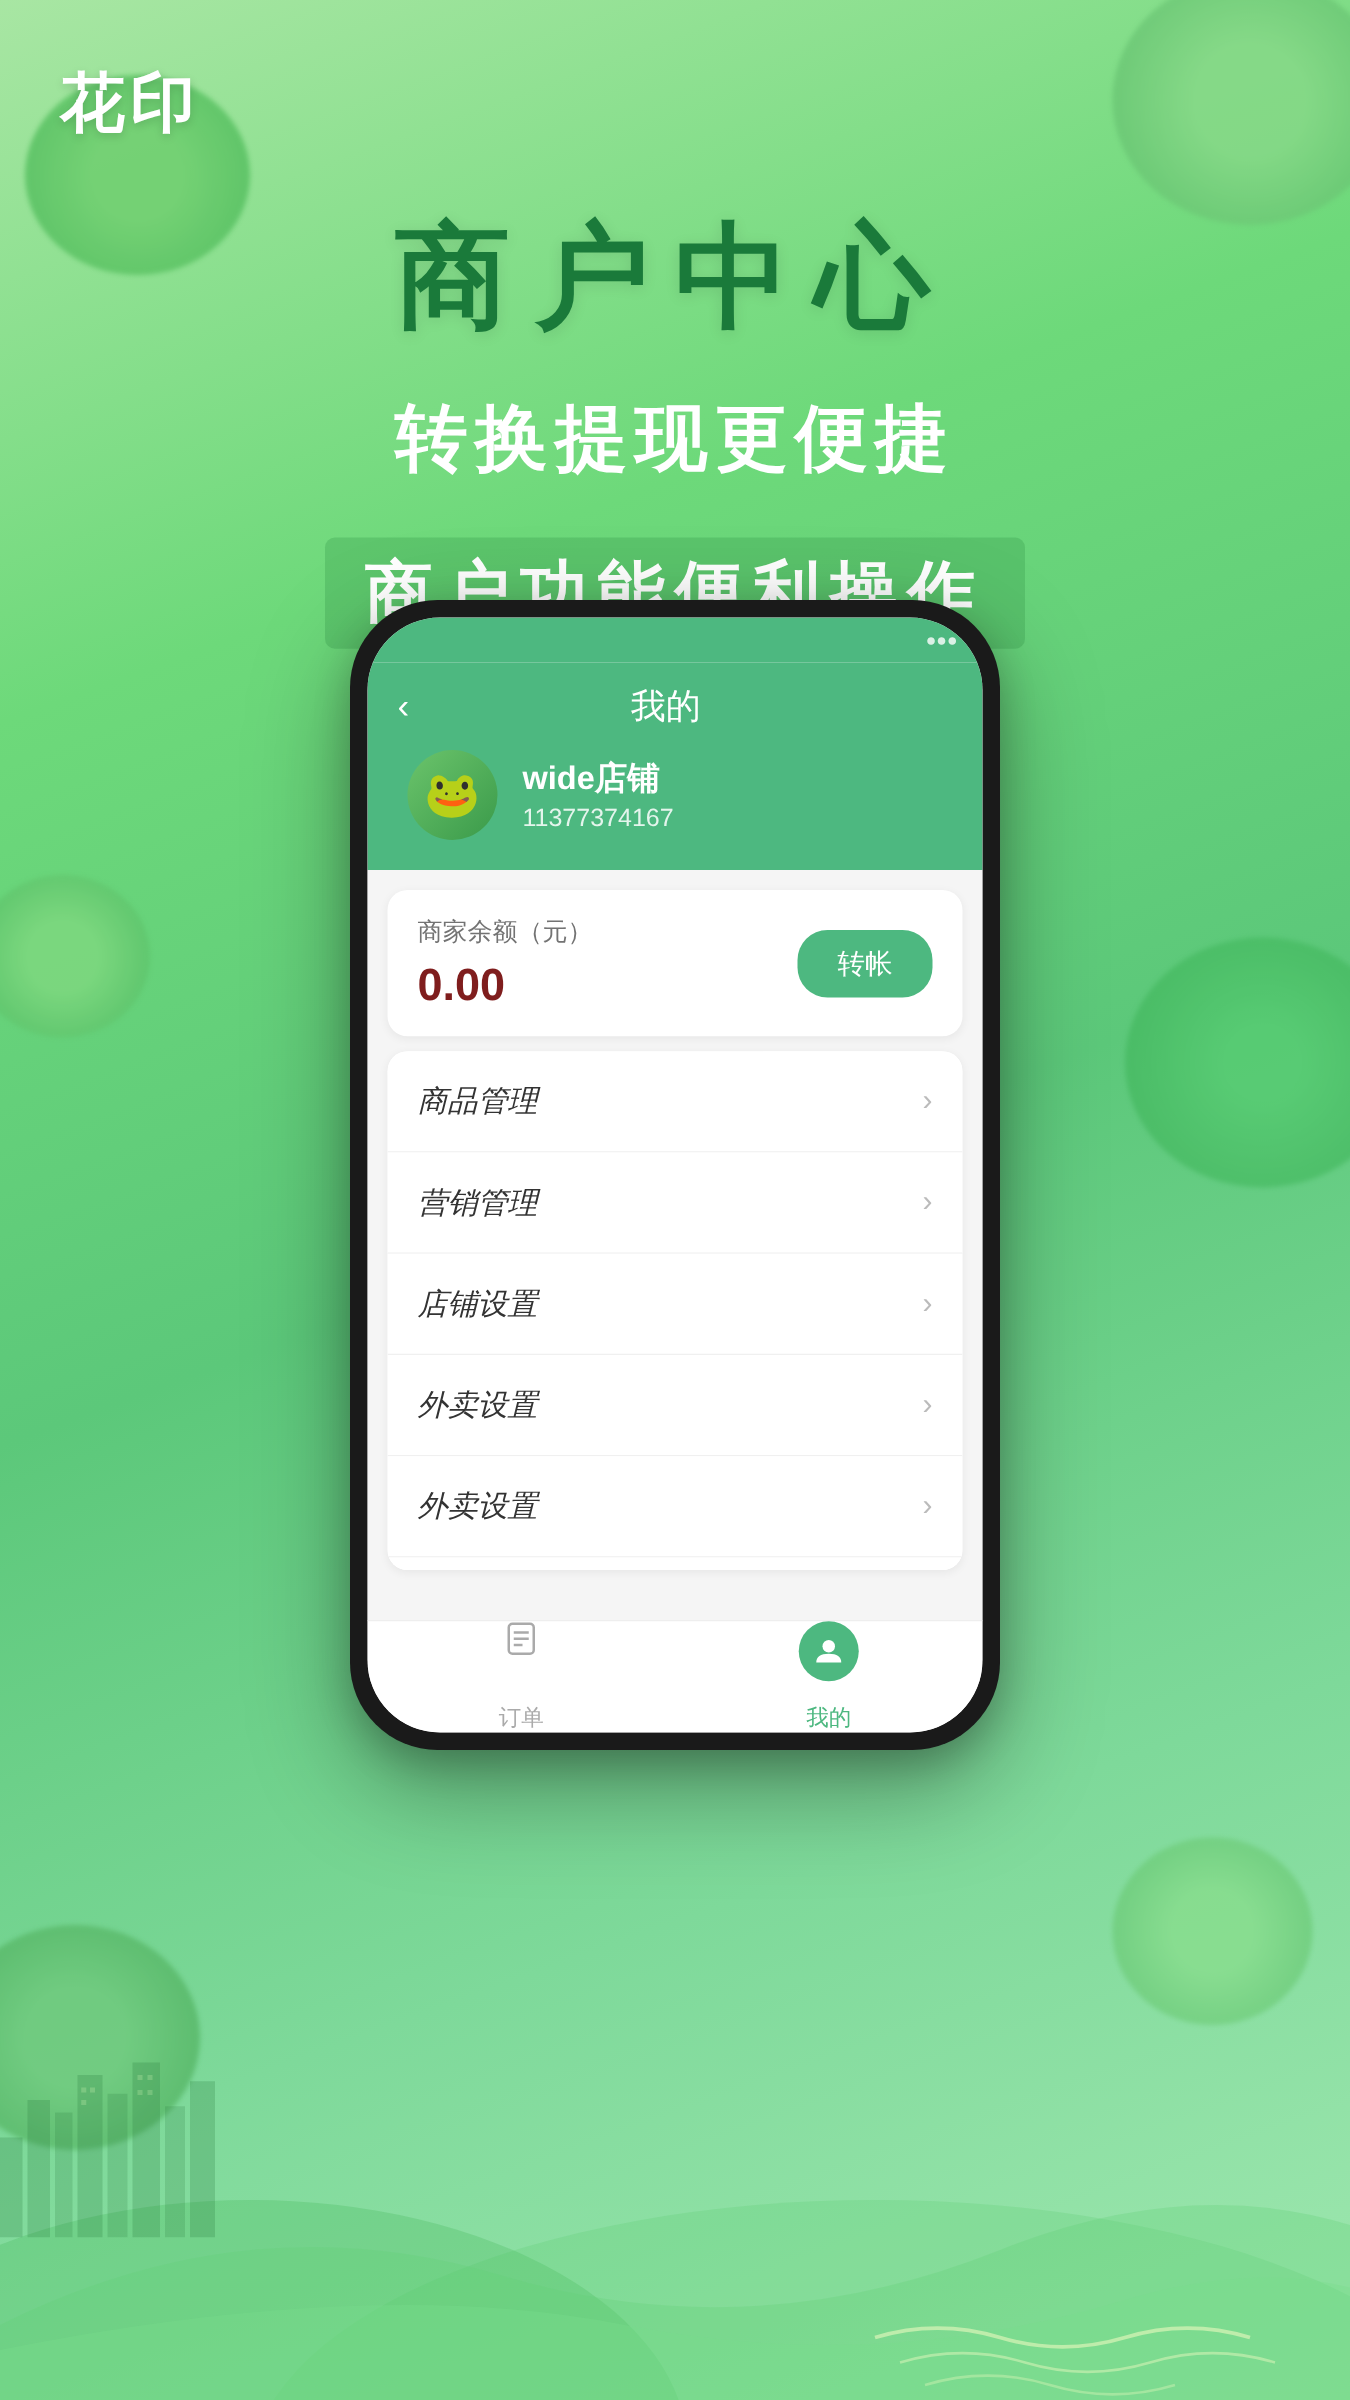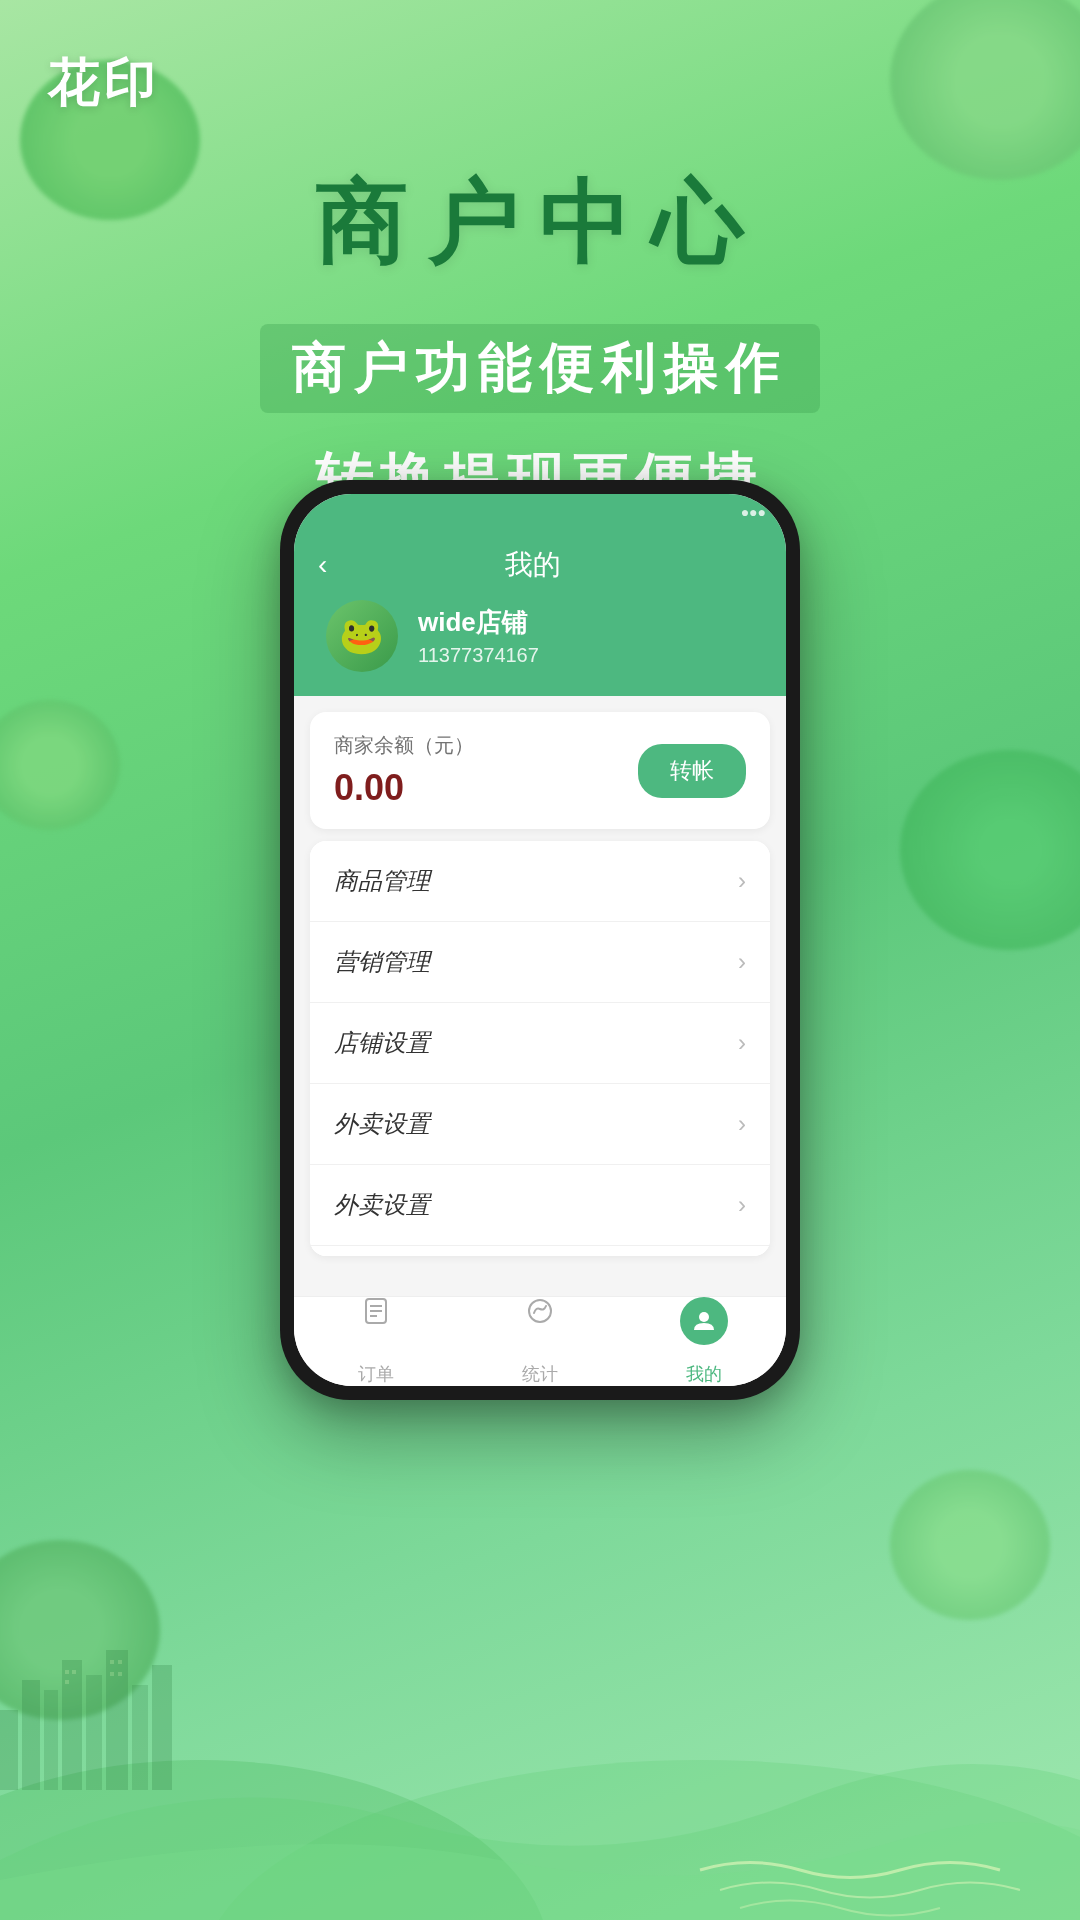--- a/index.html
+++ b/index.html
@@ -379,25 +379,25 @@
     <rect x="118" y="70" width="4" height="4" fill="rgba(255,255,200,0.4)"></rect>
     <rect x="110" y="82" width="4" height="4" fill="rgba(255,255,200,0.4)"></rect>
     <rect x="118" y="82" width="4" height="4" fill="rgba(255,255,200,0.4)"></rect>
   </svg>
 </div>
 
 <div class="logo">花印</div>
 
 <div class="hero-section">
   <div class="hero-title">商户中心</div>
+  <div>
+    <span class="hero-subtitle2">转换提现更便捷</span>
+  </div>
   <div style="margin-top:20px;">
     <span class="hero-subtitle1">商户功能便利操作</span>
-  </div>
-  <div>
-    <span class="hero-subtitle2">转换提现更便捷</span>
   </div>
 </div>
 
 <div class="phone-container">
   <div class="phone-frame">
     <div class="phone-screen">
 
       <div class="status-bar">
         <span style="color:white;font-size:14px;opacity:0.8;">●●●</span>
       </div>
@@ -473,29 +473,20 @@
             <svg width="28" height="28" viewBox="0 0 28 28" fill="none">
               <rect x="4" y="2" width="20" height="24" rx="3" stroke="#aaa" stroke-width="2"></rect>
               <line x1="8" y1="9" x2="20" y2="9" stroke="#aaa" stroke-width="2"></line>
               <line x1="8" y1="14" x2="20" y2="14" stroke="#aaa" stroke-width="2"></line>
               <line x1="8" y1="19" x2="15" y2="19" stroke="#aaa" stroke-width="2"></line>
             </svg>
           </span>
           <span class="tab-label">订单</span>
         </div>
 
-        <div class="tab-item">
-          <span class="tab-icon">
-            <svg width="28" height="28" viewBox="0 0 28 28" fill="none">
-              <circle cx="14" cy="14" r="11" stroke="#aaa" stroke-width="2"></circle>
-              <path d="M8 16 Q10 10 14 12 Q18 14 20 9" stroke="#aaa" stroke-width="2" fill="none" stroke-linecap="round"></path>
-            </svg>
-          </span>
-          <span class="tab-label">统计</span>
-        </div>
 
         <div class="tab-item">
           <span class="tab-icon active">
             <div class="tab-icon-circle">
               <svg viewBox="0 0 26 26" fill="none">
                 <circle cx="13" cy="9" r="5" fill="white"></circle>
                 <path d="M3 22 Q3 15 13 15 Q23 15 23 22" fill="white"></path>
               </svg>
             </div>
           </span>

